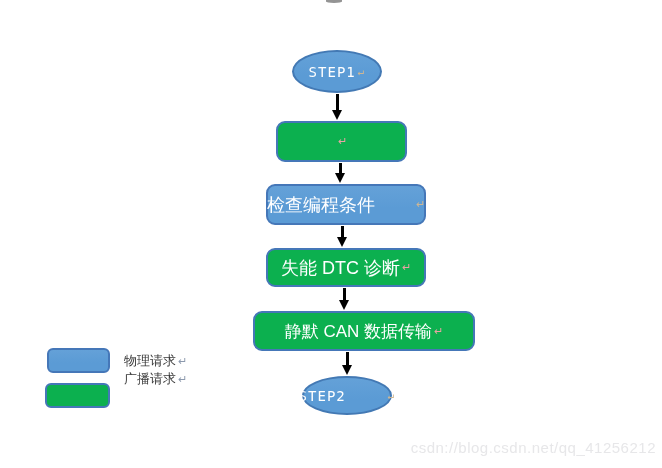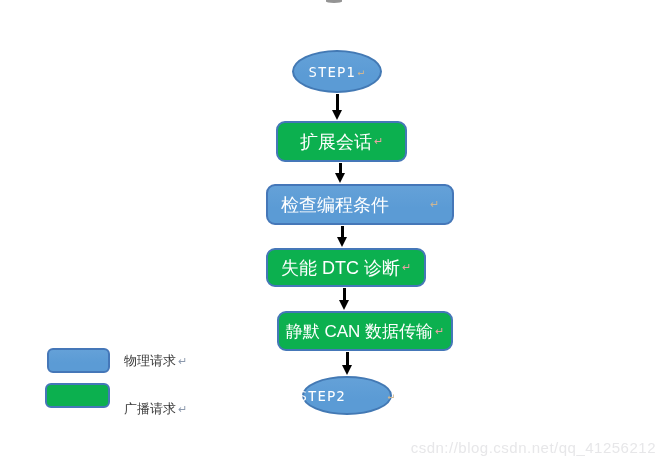--- a/index.html
+++ b/index.html
@@ -108,69 +108,68 @@
     <span>STEP1</span>
       <span class="ret">↵</span>
   </div>
 
   <div class="arrow" style="left:331px; top:94px; height:26px;">
     <div class="stem"></div>
     <div class="head"></div>
   </div>
 
   <div class="node rect fill-green" style="left:276px; top:121px; width:131px; height:41px;">
-    <span>扩展会话</span>
       <span class="ret">↵</span>
   </div>
 
   <div class="arrow" style="left:334px; top:163px; height:20px;">
     <div class="stem"></div>
     <div class="head"></div>
   </div>
 
-  <div class="node rect fill-blue" style="left:266px; top:184px; width:188px; height:41px;gap:39px;">
+  <div class="node rect fill-blue" style="left:266px; top:184px; width:160px; height:41px;gap:39px;">
     <span>检查编程条件</span>
       <span class="ret">↵</span>
   </div>
 
   <div class="arrow" style="left:336px; top:226px; height:21px;">
     <div class="stem"></div>
     <div class="head"></div>
   </div>
 
   <div class="node rect fill-green" style="left:266px; top:248px; width:160px; height:39px;">
     <span>失能 DTC 诊断</span>
       <span class="ret">↵</span>
   </div>
 
   <div class="arrow" style="left:338px; top:288px; height:22px;">
     <div class="stem"></div>
     <div class="head"></div>
   </div>
 
-  <div class="node rect fill-green" style="left:253px; top:311px; width:176px; height:40px; font-size:17px;margin-left:24px;">
+  <div class="node rect fill-green" style="left:253px; top:311px; width:222px; height:40px; font-size:17px;">
     <span>静默 CAN 数据传输</span>
       <span class="ret">↵</span>
   </div>
 
   <div class="arrow" style="left:341px; top:352px; height:23px;">
     <div class="stem"></div>
     <div class="head"></div>
   </div>
 
   <div class="node ellipse fill-blue" style="left:302px; top:376px; width:90px; height:39px;gap:40px;">
     <span>STEP2</span>
       <span class="ret">↵</span>
   </div>
 
   <div class="legend-swatch fill-blue" style="left:47px; top:348px; width:63px; height:25px;"></div>
   <div class="legend-label" style="left:124px; top:352px;text-align:center;">
     <span>物理请求</span><span class="ret">↵</span>
   </div>
 
   <div class="legend-swatch fill-green" style="left:45px; top:383px; width:65px; height:25px;"></div>
-  <div class="legend-label" style="left:124px; top:400px;">
+  <div class="legend-label" style="left:124px; top:370px;">
     <span>广播请求</span><span class="ret">↵</span>
   </div>
 
   <div class="watermark">csdn://blog.csdn.net/qq_41256212</div>
 
 </div>
 
 </body></html>

